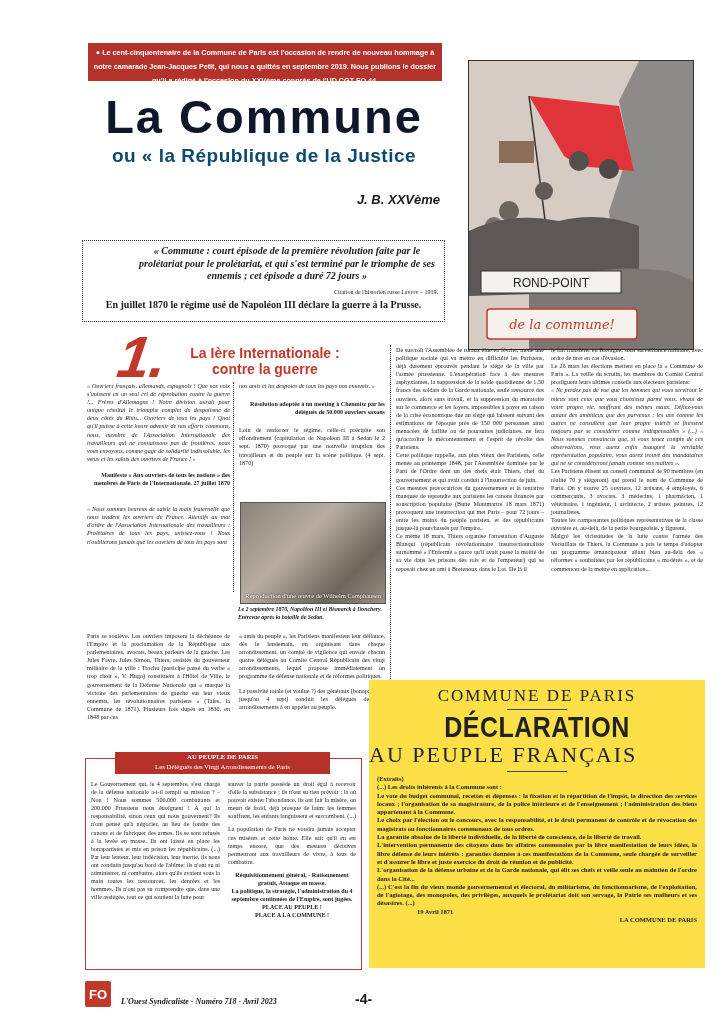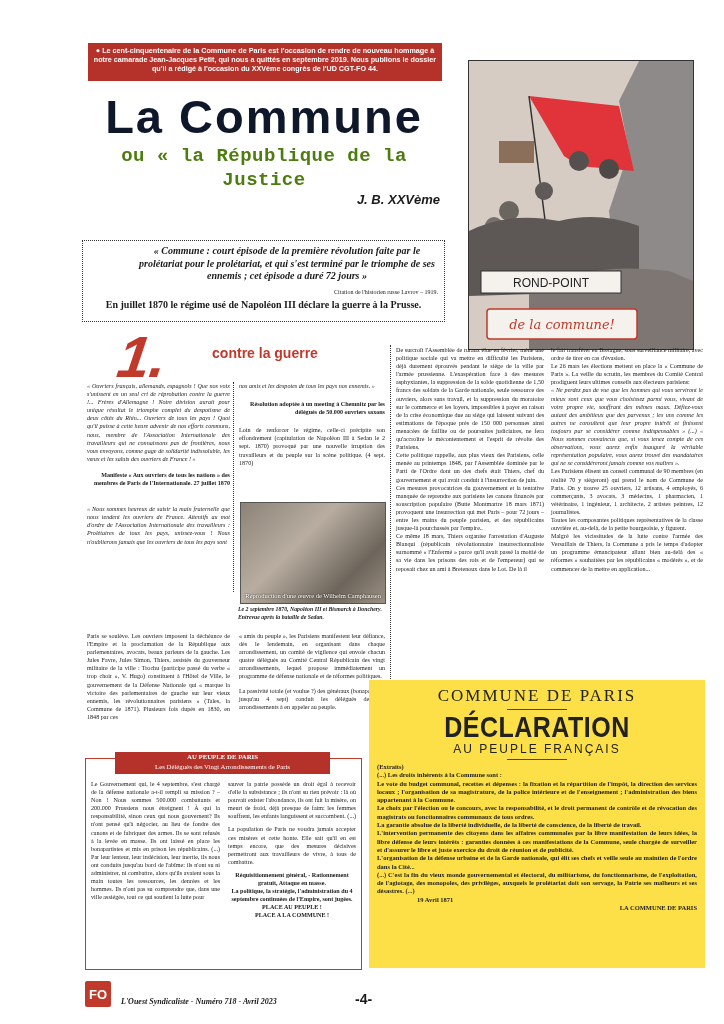--- a/index.html
+++ b/index.html
@@ -1,25 +1,25 @@
 <!DOCTYPE html>
 <html><head>
 <meta charset="utf-8">
 <style>
   html, body { margin:0; padding:0; }
   body { width:724px; height:1024px; background:#ffffff; position:relative; overflow:hidden;
          font-family:"Liberation Serif", serif; color:#1a1a1a; }
   .abs { position:absolute; }
   .intro-box { left:88px; top:43px; width:354px; height:38px; background:#b5322a; color:#fff;
-     font-family:"Liberation Sans", sans-serif; font-weight:bold; font-size:7.2px; line-height:9px;
+     font-family:"Liberation Sans", sans-serif; font-weight:bold; font-size:7.2px; line-height:14px;
      text-align:center; padding:3px 4px; box-sizing:border-box; }
   .title { left:84px; top:92px; width:360px; text-align:center; font-family:"Liberation Sans", sans-serif;
      font-weight:bold; color:#0f172a; font-size:47px; letter-spacing:2px; line-height:50px; }
-  .subtitle { left:84px; top:144px; width:360px; text-align:center; font-family:Liberation Mono, monospace;
-     font-weight:bold; font-size:19px; line-height:24px; color:#4d7c0f; letter-spacing:0.5px; }
+  .subtitle { left:84px; top:144px; width:360px; text-align:center; font-family:Liberation Sans, sans-serif;
+     font-weight:bold; font-size:19px; line-height:24px; color:#0c4a6e; letter-spacing:0.5px; }
   .author { left:300px; top:192px; width:140px; text-align:right; font-family:"Liberation Sans", sans-serif;
      font-weight:bold; font-style:italic; font-size:13px; }
   .quote-box { left:82px; top:240px; width:363px; height:82px; border:1.5px dotted #333; box-sizing:border-box; padding:4px 6px; }
   .quote-text { font-style:italic; font-weight:bold; font-size:10px; line-height:12.5px; text-align:center;margin-left:47px; }
   .quote-cite { font-size:6px; text-align:right; margin-top:6px; }
   .quote-lead { font-size:10px; font-weight:bold; text-align:center; margin-top:4px; }
   .illus { left:468px; top:45px; width:226px; height:290px; border:1.5px solid #333; box-sizing:border-box;
            background:linear-gradient(180deg,#d8cfc8 0%,#cfc6c0 60%,#c9bdb2 100%); overflow:hidden;margin-top:15px; }
   .section-num { left:118px; top:328px; font-family:"Liberation Sans", sans-serif; font-style:italic; font-weight:bold;
      font-size:58px; color:#c0392b; line-height:58px; transform:skewX(-8deg); }
@@ -35,21 +35,21 @@
   .photo { left:240px; top:502px; width:146px; height:102px; background:linear-gradient(135deg,#8c8378,#b8ada0 40%,#6d655b 75%,#9b9083);
            border:1px solid #555; box-sizing:border-box; }
   .photo-caption-in { position:absolute; right:4px; bottom:3px; color:#fff; font-size:6.5px; text-align:center; line-height:8px; text-shadow:0 0 2px #000; }
   .photo-caption { left:238px; top:606px; width:150px; font-size:5.8px; line-height:7.5px; font-style:italic; font-weight:bold; }
   .peuple-box { left:85px; top:758px; width:277px; height:212px; border:1.5px solid #c0392b; box-sizing:border-box; }
   .peuple-head { left:115px; top:752px; width:215px; height:22px; background:#b5322a; color:#fff; text-align:center;
      font-size:6.8px; line-height:10px; font-weight:bold; }
   .decl-box { left:369px; top:680px; width:336px; height:288px; background:#fde047; }
   .decl-h1 { font-family:"Liberation Serif", serif; font-size:17px; letter-spacing:2px; text-align:center; color:#222; }
   .decl-h2 { font-family:"Liberation Sans", sans-serif; font-weight:bold; font-size:25px; text-align:center; color:#222; transform:scaleY(1.15); letter-spacing:0.5px;}
-  .decl-h3 { font-family:Liberation Sans, sans-serif; font-size:12px; letter-spacing:2px; text-align:center; color:#222; }
+  .decl-h3 { font-family:Liberation Serif, serif; font-size:22px; letter-spacing:2px; color:#222; }
   .rule { width:60px; height:1px; background:#444; margin:3px auto; }
   .decl-text { font-size:6.5px; line-height:8.3px; text-align:justify; padding:0 8px; font-weight:bold; color:#222; }
   .footer { left:85px; top:995px; width:620px; height:20px; }
   .fo-logo { position:absolute; left:0; top:-14px; width:26px; height:26px; }
   .footer-text { position:absolute; left:36px; top:2px; font-style:italic; font-weight:bold; font-size:8px; }
   .page-num { position:absolute; left:270px; top:-4px; font-family:"Liberation Sans", sans-serif; font-weight:bold; font-size:14px; }
 </style>
 </head>
 <body>
 
@@ -85,20 +85,21 @@
     <rect x="30" y="80" width="35" height="22" fill="#8c6f5a"></rect>
     <rect x="12" y="210" width="140" height="22" fill="#f5f2ee" stroke="#333"></rect>
     <text x="82" y="226" font-family="Liberation Sans, sans-serif" font-size="12" text-anchor="middle" fill="#222">ROND-POINT</text>
     <rect x="18" y="248" width="150" height="30" fill="#f5f2ee" stroke="#c0392b" stroke-width="1.5" rx="3"></rect>
     <text x="93" y="268" font-family="DejaVu Serif, serif" font-style="italic" font-size="13" text-anchor="middle" fill="#c0392b">de la commune!</text>
   </svg>
 </div>
 
 <div class="abs section-num">1.</div>
 <div class="abs section-title">
+  <div>La Ière Internationale :</div>
   <div>contre la guerre</div>
 </div>
 
 <div class="abs col" style="left:87px; top:382px; width:143px;">
   <p class="ital">« Ouvriers français, allemands, espagnols ! Que nos voix s'unissent en un seul cri de réprobation contre la guerre !... Frères d'Allemagne ! Notre division aurait pour unique résultat le triomphe complet du despotisme de deux côtés du Rhin... Ouvriers de tous les pays ! Quoi qu'il puisse à cette heure advenir de nos efforts communs, nous, membre de l'Association Internationale des travailleurs qui ne connaissons pas de frontières, nous vous envoyons, comme gage de solidarité indissoluble, les vœux et les saluts des ouvriers de France ! »</p>
   <p class="right bold" style="margin-top:8px;">Manifeste « Aux ouvriers de tous les nations » des membres de Paris de l'Internationale. 27 juillet 1870</p>
   <p class="ital" style="margin-top:18px;">« Nous sommes heureux de saisir la main fraternelle que nous tendent les ouvriers de France. Attentifs au mot d'ordre de l'Association Internationale des travailleurs : Prolétaires de tous les pays, unissez-vous ! Nous n'oublierons jamais que les ouvriers de tous les pays sont</p>
 </div>
 <div class="abs dotted-v" style="left:233px; top:382px; height:210px;"></div>
 

